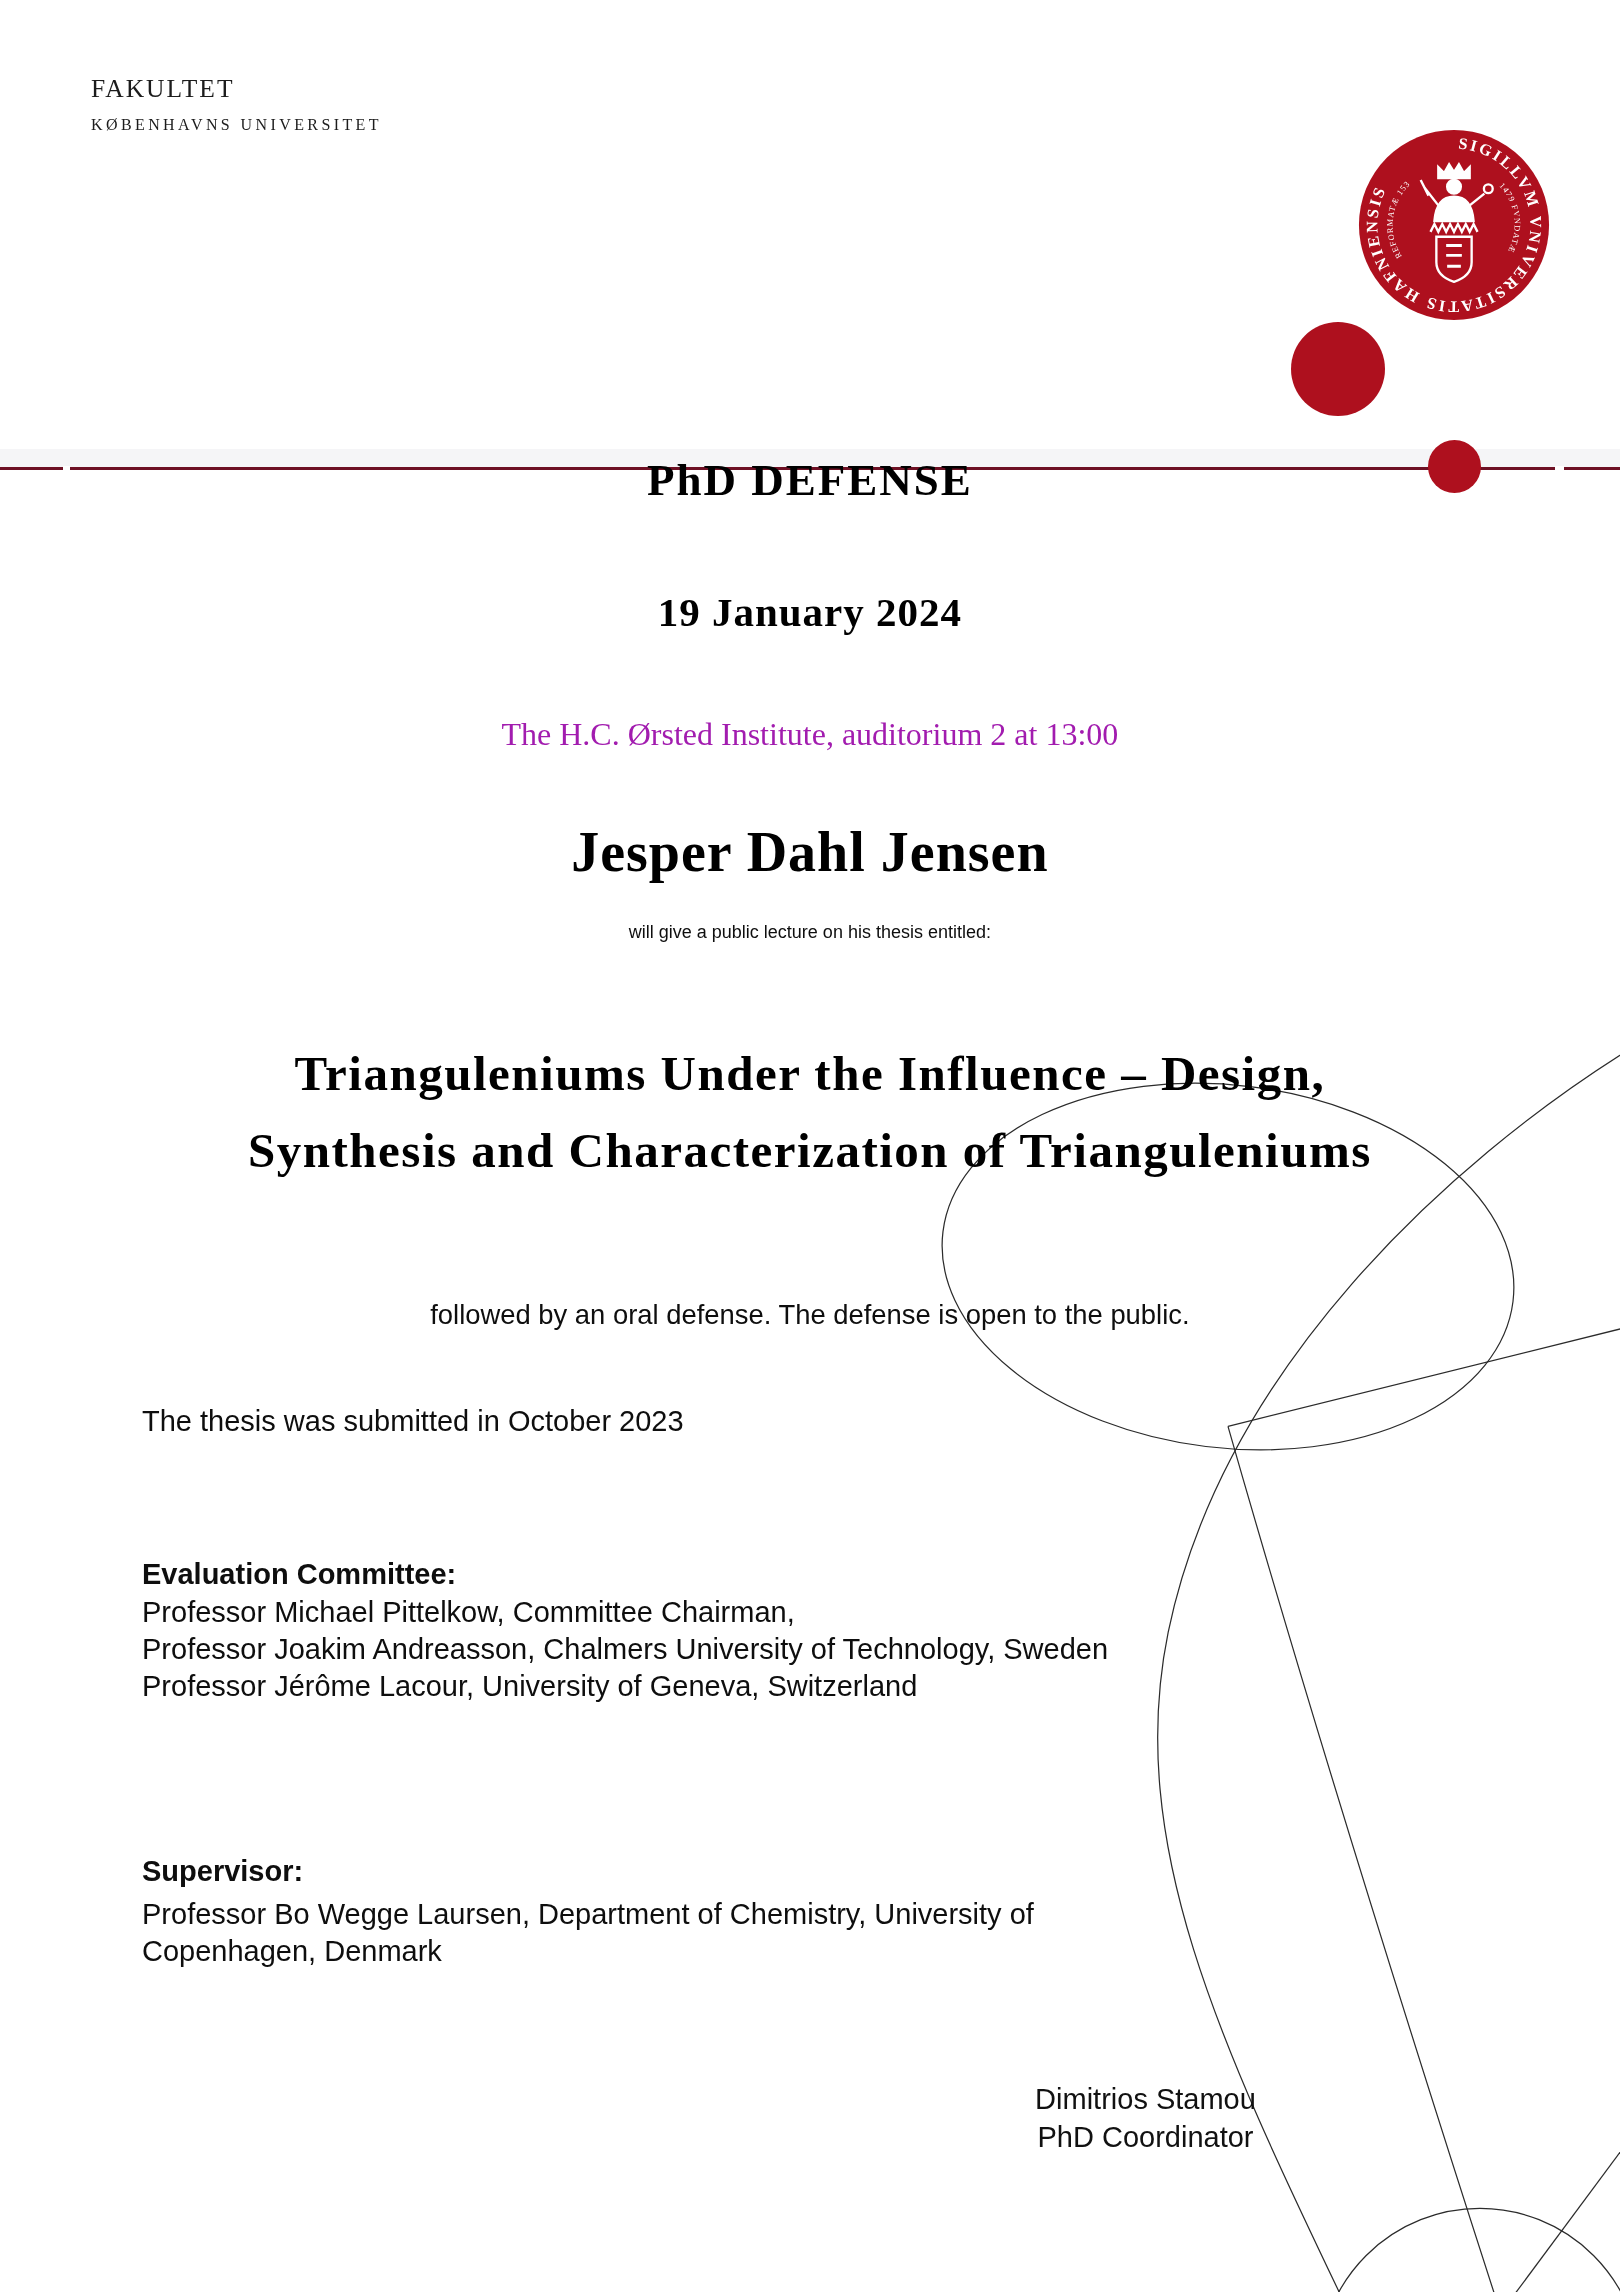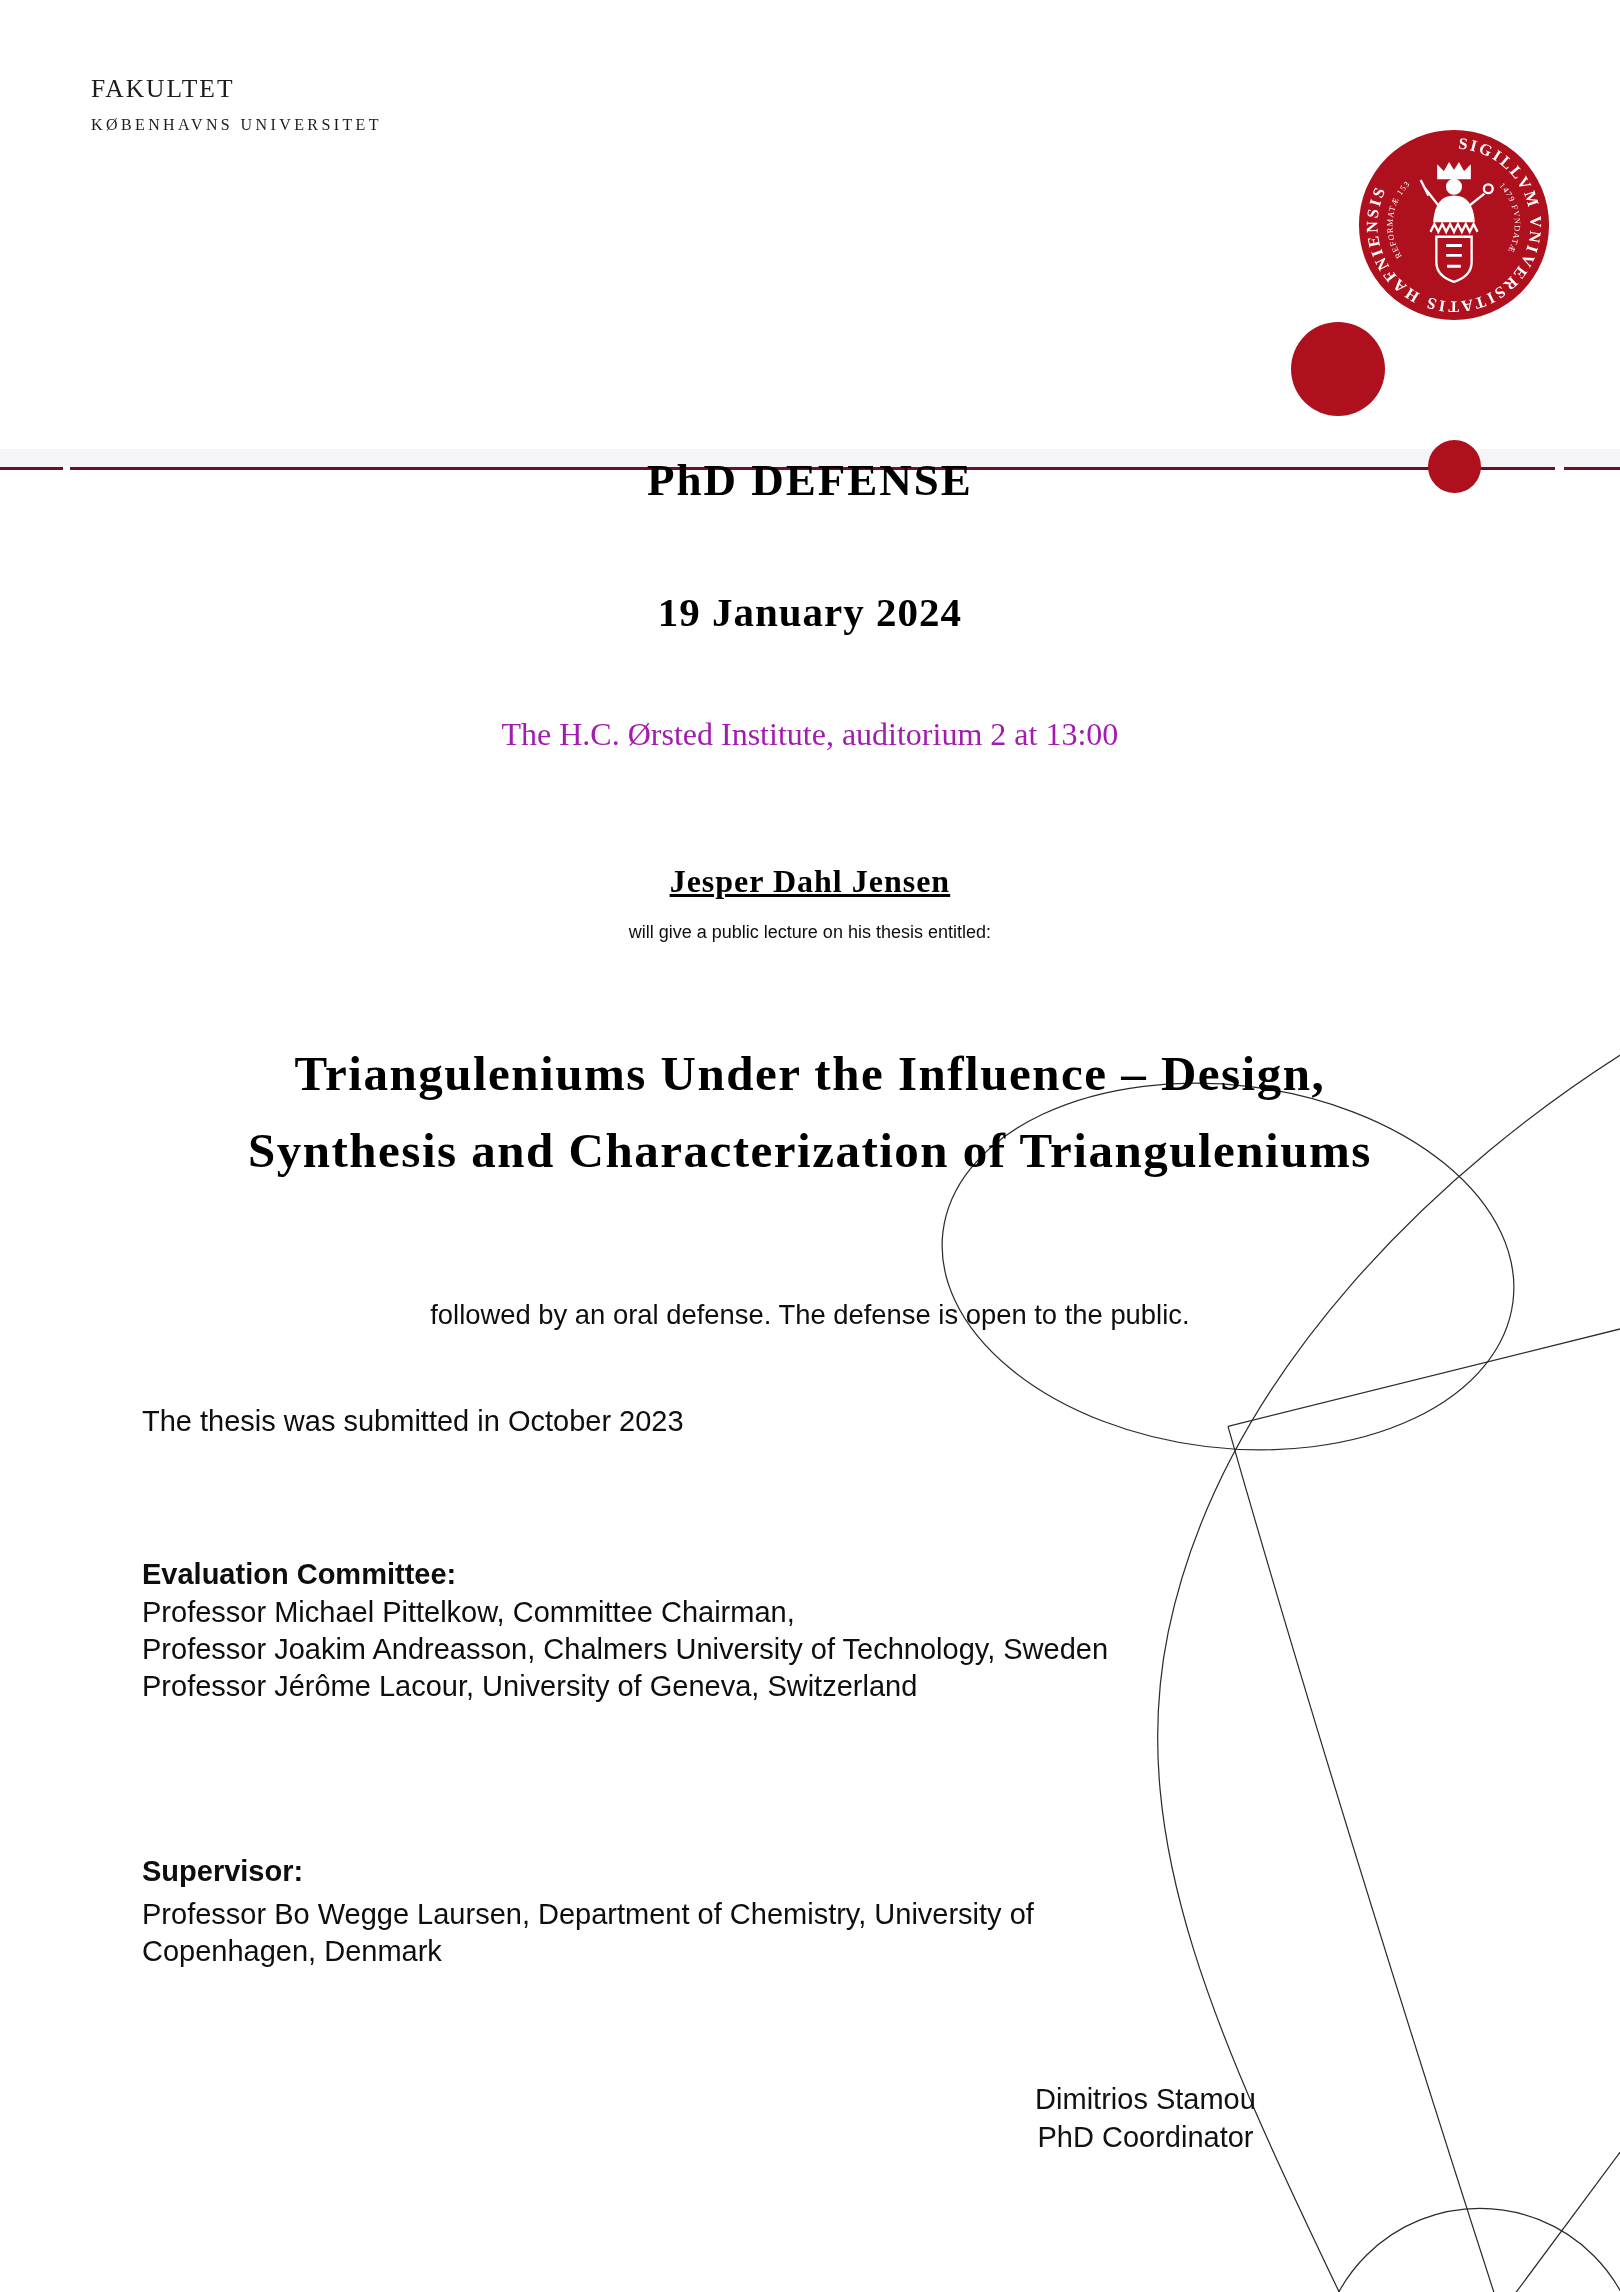--- a/index.html
+++ b/index.html
@@ -22,21 +22,21 @@
   .rule-notch{top:466px;height:4.9px;background:#ffffff;z-index:3;}
   .n1{left:63px;width:6.9px;}
   .n2{left:1555px;width:8.8px;}
   
   .ctr{left:3.9px;width:1612px;text-align:center;z-index:5;}
   .serifB{font-family:"Liberation Serif", serif;font-weight:bold;color:#000;}
   .serifR{font-family:"Liberation Serif", serif;color:#a21caf;}
   .kicker{top:453px;font-size:45px;letter-spacing:2px;line-height:1.2;}
   .date{top:588px;font-size:41px;letter-spacing:1px;line-height:1.2;}
   .venue{top:715px;font-size:32px;line-height:1.2;}
-  .name{top:862px;font-size:32px;letter-spacing:1px;line-height:1.2;text-decoration:underline;}
+  .name{top:819px;font-size:56px;letter-spacing:1px;line-height:1.2;}
   .intro{top:922px;font-size:18px;color:#0e0e0e;line-height:1.2;}
   .thesis{top:1035px;font-size:49px;letter-spacing:1.5px;line-height:77px;}
   .followup{top:1299px;font-size:27.4px;color:#0e0e0e;line-height:1.2;}
   
   .leftcol{left:142px;z-index:5;font-size:29px;color:#0e0e0e;line-height:37px;}
   .submitted{top:1403px;}
   .comm-h{top:1556px;font-weight:bold;}
   .comm-list{top:1594px;}
   .sup-h{top:1853px;font-weight:bold;}
   .sup-list{top:1896px;}

